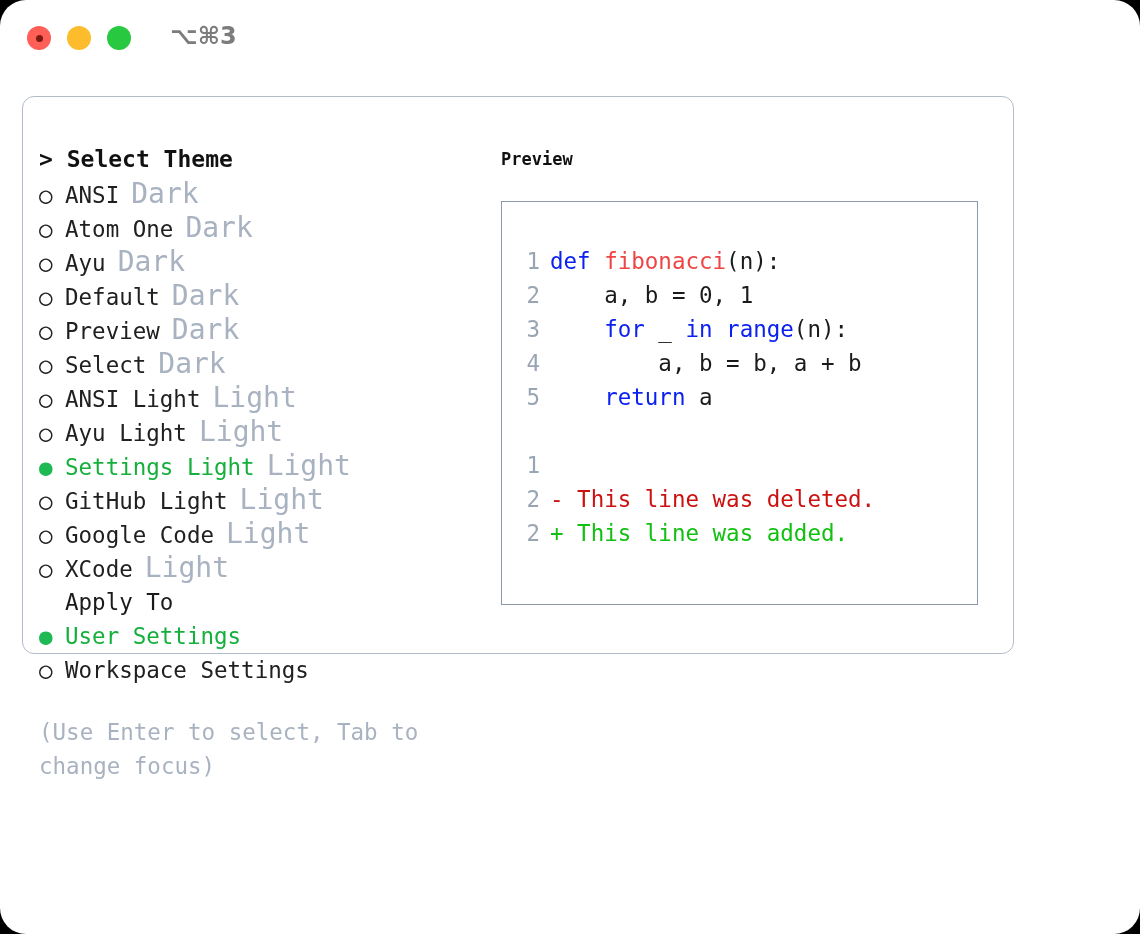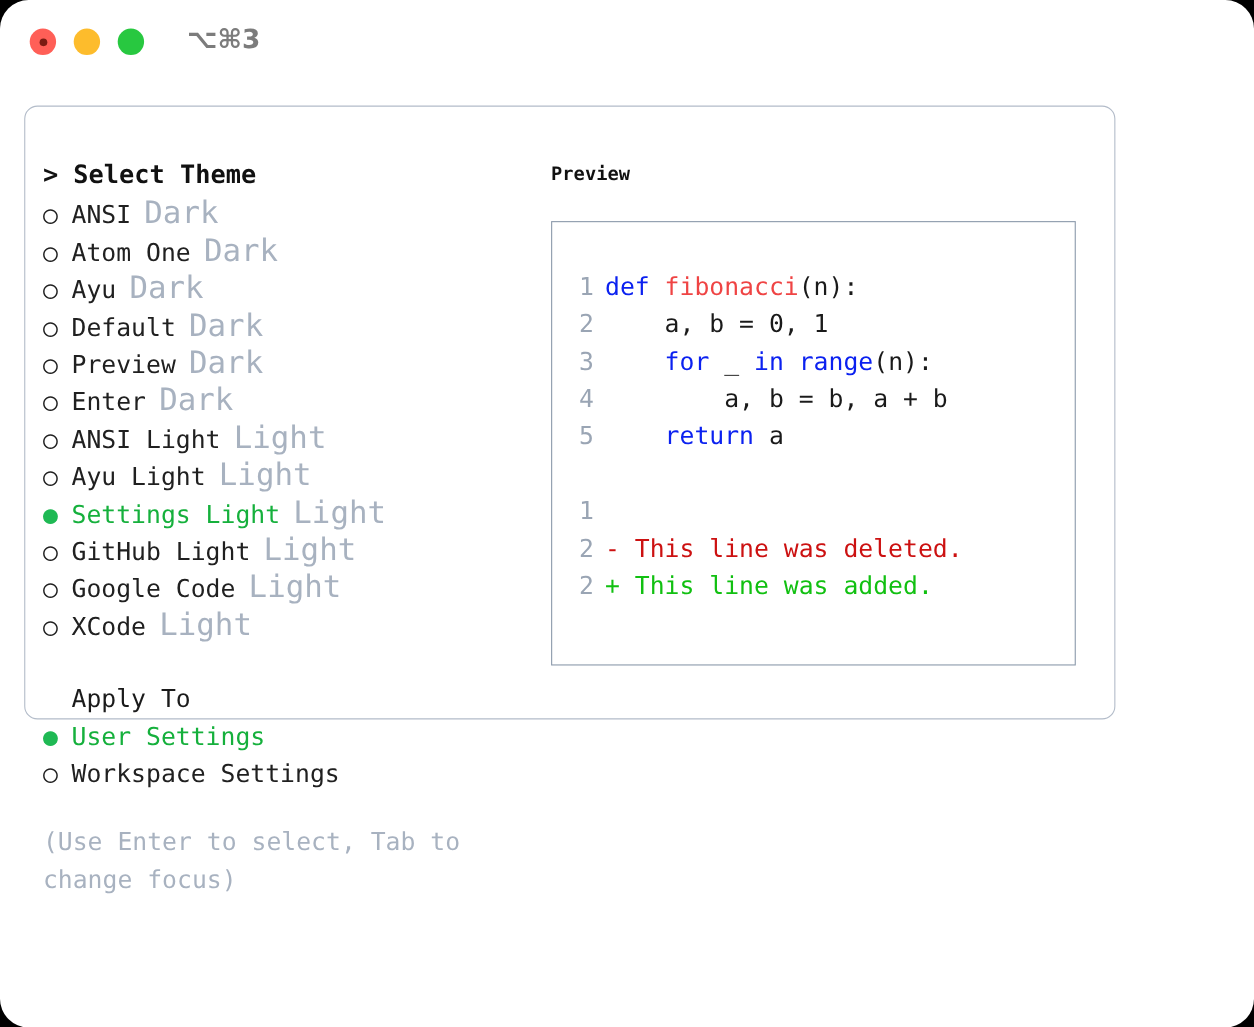--- a/index.html
+++ b/index.html
@@ -126,21 +126,21 @@
   }
   .theme-row.selected .theme-name { color: #15b03c; }
   .theme-tag {
     font-size: 28px;
     line-height: 34px;
     color: #a8b2c0;
     white-space: pre;
     padding-left: 12px;
   }
 
-  #apply-section { margin-top: 34px; }
+  #apply-section { }
   #apply-to-label {
     padding-left: 26px;
     font-size: 22.5px;
     line-height: 34px;
     color: #1a1a1a;
     white-space: pre;
   }
 
   #hint {
     margin-top: 28px;
@@ -245,21 +245,21 @@
             <span class="theme-name">Default</span>
             <span class="theme-tag">Dark</span>
           </div>
           <div class="theme-row">
             <span class="bullet">○</span>
             <span class="theme-name">Preview</span>
             <span class="theme-tag">Dark</span>
           </div>
           <div class="theme-row">
             <span class="bullet">○</span>
-            <span class="theme-name">Enter</span>
+            <span class="theme-name">Select</span>
             <span class="theme-tag">Dark</span>
           </div>
           <div class="theme-row">
             <span class="bullet">○</span>
             <span class="theme-name">ANSI Light</span>
             <span class="theme-tag">Light</span>
           </div>
           <div class="theme-row">
             <span class="bullet">○</span>
             <span class="theme-name">Ayu Light</span>

